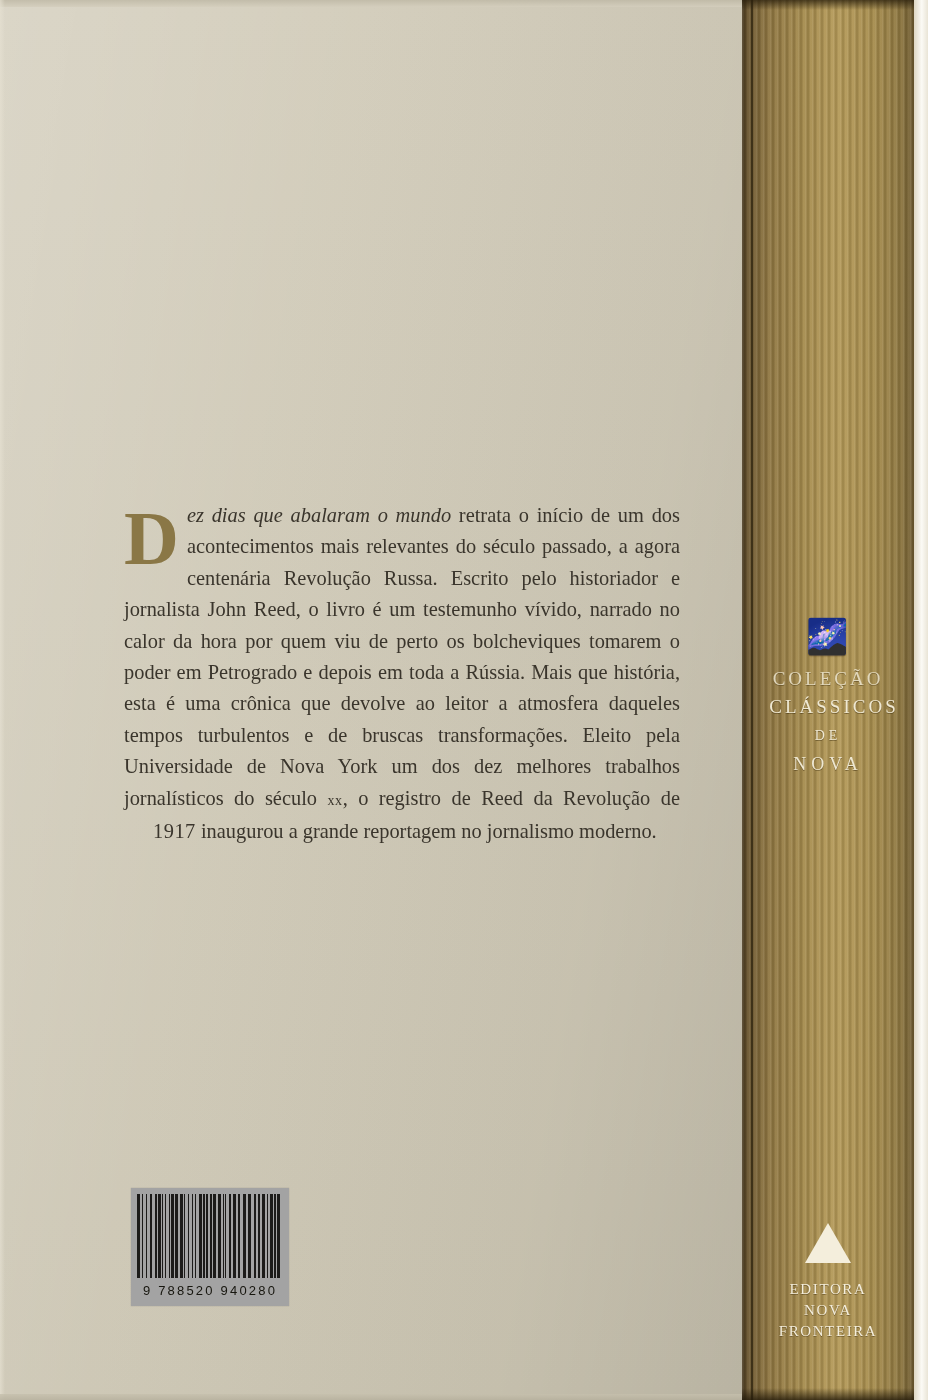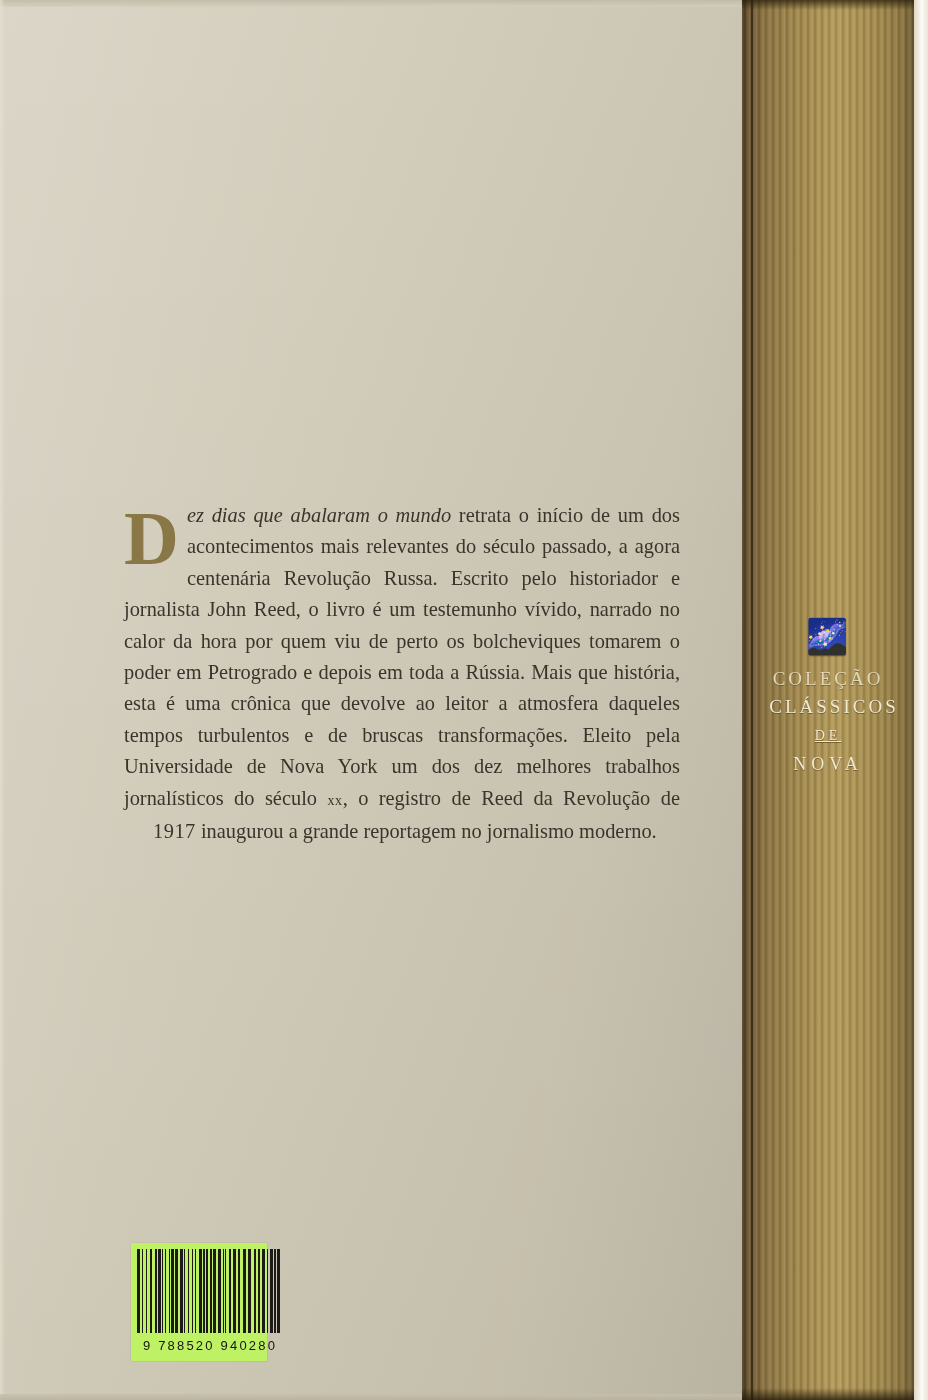--- a/index.html
+++ b/index.html
@@ -84,24 +84,24 @@
   }
   .blurb .sc {
     font-size: 14px;
     letter-spacing: .6px;
   }
 
   
   .barcode-box {
     position: absolute;
     left: 131px;
-    top: 1243px;
-    width: 136px;
+    top: 1188px;
+    width: 158px;
     height: 118px;
-    background: #bef264;
+    background: #a3a3a3;
     box-shadow: 0 0 1px rgba(0,0,0,.25);
   }
   .barcode-bars {
     position: absolute;
     left: 6px;
     top: 6px;
     width: 146px;
     height: 84px;
   }
   .barcode-bars i {
@@ -190,21 +190,21 @@
   }
   .collection-mark .line {
     display: block;
     font-family: "Liberation Serif", serif;
     letter-spacing: 3px;
     color: #efe8d2;
     text-shadow: 0 1px 0 rgba(70,52,18,.55);
   }
   .collection-mark .l1 { font-size: 19px; line-height: 26px; opacity: .82; }
   .collection-mark .l2 { font-size: 19px; line-height: 30px; padding-left: 12px; }
-  .collection-mark .l3 { font-size: 14px; line-height: 28px; letter-spacing: 4px; text-decoration: underline; }
+  .collection-mark .l3 { font-size: 14px; line-height: 28px; letter-spacing: 4px; }
   .collection-mark .l4 { font-size: 18px; line-height: 28px; letter-spacing: 5px; }
 
   
   .publisher {
     position: absolute;
     left: 0;
     bottom: 58px;
     width: 172px;
     text-align: center;
     color: #f3ecd9;
@@ -299,17 +299,23 @@
     <div class="spine-bottom-shadow"></div>
 
     <div class="collection-mark">
       <span class="shell">🌌</span>
       <span class="line l1">COLEÇÃO</span>
       <span class="line l2">CLÁSSICOS</span>
       <span class="line l3">DE</span>
       <span class="line l4">NOVA</span>
     </div>
 
+    <div class="publisher">
+      <div class="tri"></div>
+      <span class="pname">EDITORA</span>
+      <span class="pname">NOVA</span>
+      <span class="pname">FRONTEIRA</span>
+    </div>
   </div>
 
   <div class="page-block"></div>
 
 </div>
 
 </body></html>

